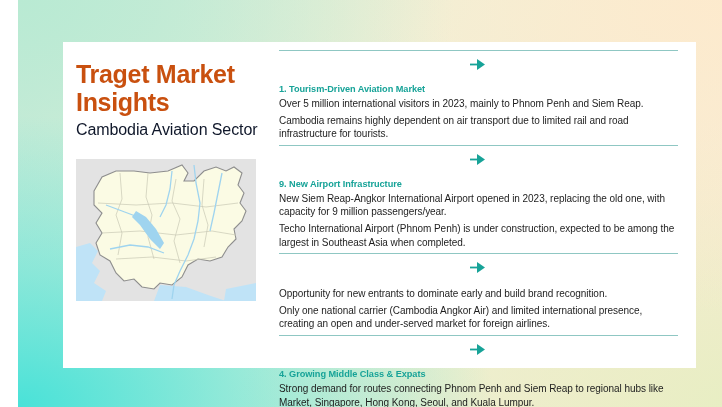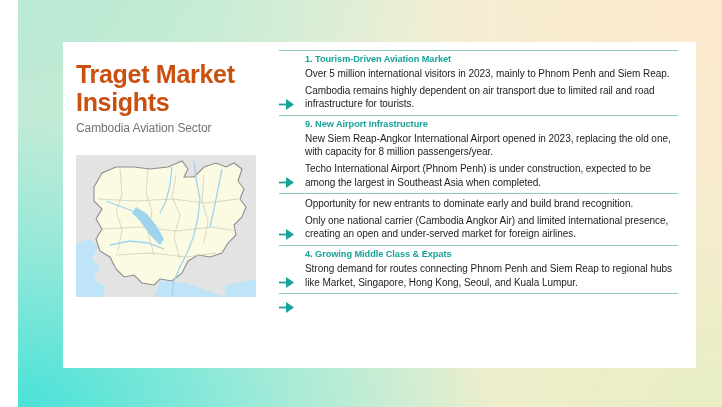--- a/index.html
+++ b/index.html
@@ -51,22 +51,22 @@
   #page-title {
     color: #c9500f;
     font-size: 25px;
     font-weight: bold;
     line-height: 1.12;
     letter-spacing: -0.3px;
     margin: 0 0 5px 0;
     white-space: pre-line;
   }
   #page-subtitle {
-    color: #737373;
-    font-size: 12px;
+    color: #0f172a;
+    font-size: 16px;
     font-weight: normal;
     margin: 0;
     letter-spacing: -0.1px;
   }
 
   
   #map-figure {
     position: relative;
     margin-top: 20px;
     width: 180px;
@@ -78,22 +78,22 @@
 
   
   #sections-panel {
     flex: 1 1 auto;
     padding: 8px 18px 0 8px;
     box-sizing: border-box;
   }
   .section-row {
     position: relative;
     display: flex;
-    flex-direction: row;
-    align-items: flex-end;
+    flex-direction: column;
+    align-items: center;
     border-top: 1px solid #8fc7c3;
     padding: 3px 0 4px 0;
   }
   .section-row:first-child { border-top: 1px solid #8fc7c3; }
 
   .arrow-cell {
     flex: 0 0 26px;
     padding-top: 4px;
     display: flex;
     justify-content: flex-start;
@@ -189,21 +189,21 @@
 
       <div class="section-row">
         <div class="arrow-cell">
           <svg class="arrow-icon" width="17" height="13" viewBox="0 0 17 13" xmlns="http://www.w3.org/2000/svg">
             <path d="M0,6.5 L8,6.5" stroke="#17a398" stroke-width="1.8" fill="none"></path>
             <path d="M7,1 L15,6.5 L7,12 Z" fill="#17a398"></path>
           </svg>
         </div>
         <div class="section-body">
           <p class="section-heading">9. New Airport Infrastructure</p>
-          <p class="section-para">New Siem Reap-Angkor International Airport opened in 2023, replacing the old one, with capacity for 8 million passengers/year.</p>
+          <p class="section-para">New Siem Reap-Angkor International Airport opened in 2023, replacing the old one, with capacity for 9 million passengers/year.</p>
           <p class="section-para">Techo International Airport (Phnom Penh) is under construction, expected to be among the largest in Southeast Asia when completed.</p>
         </div>
       </div>
 
       <div class="section-row">
         <div class="arrow-cell">
           <svg class="arrow-icon" width="17" height="13" viewBox="0 0 17 13" xmlns="http://www.w3.org/2000/svg">
             <path d="M0,6.5 L8,6.5" stroke="#17a398" stroke-width="1.8" fill="none"></path>
             <path d="M7,1 L15,6.5 L7,12 Z" fill="#17a398"></path>
           </svg>

